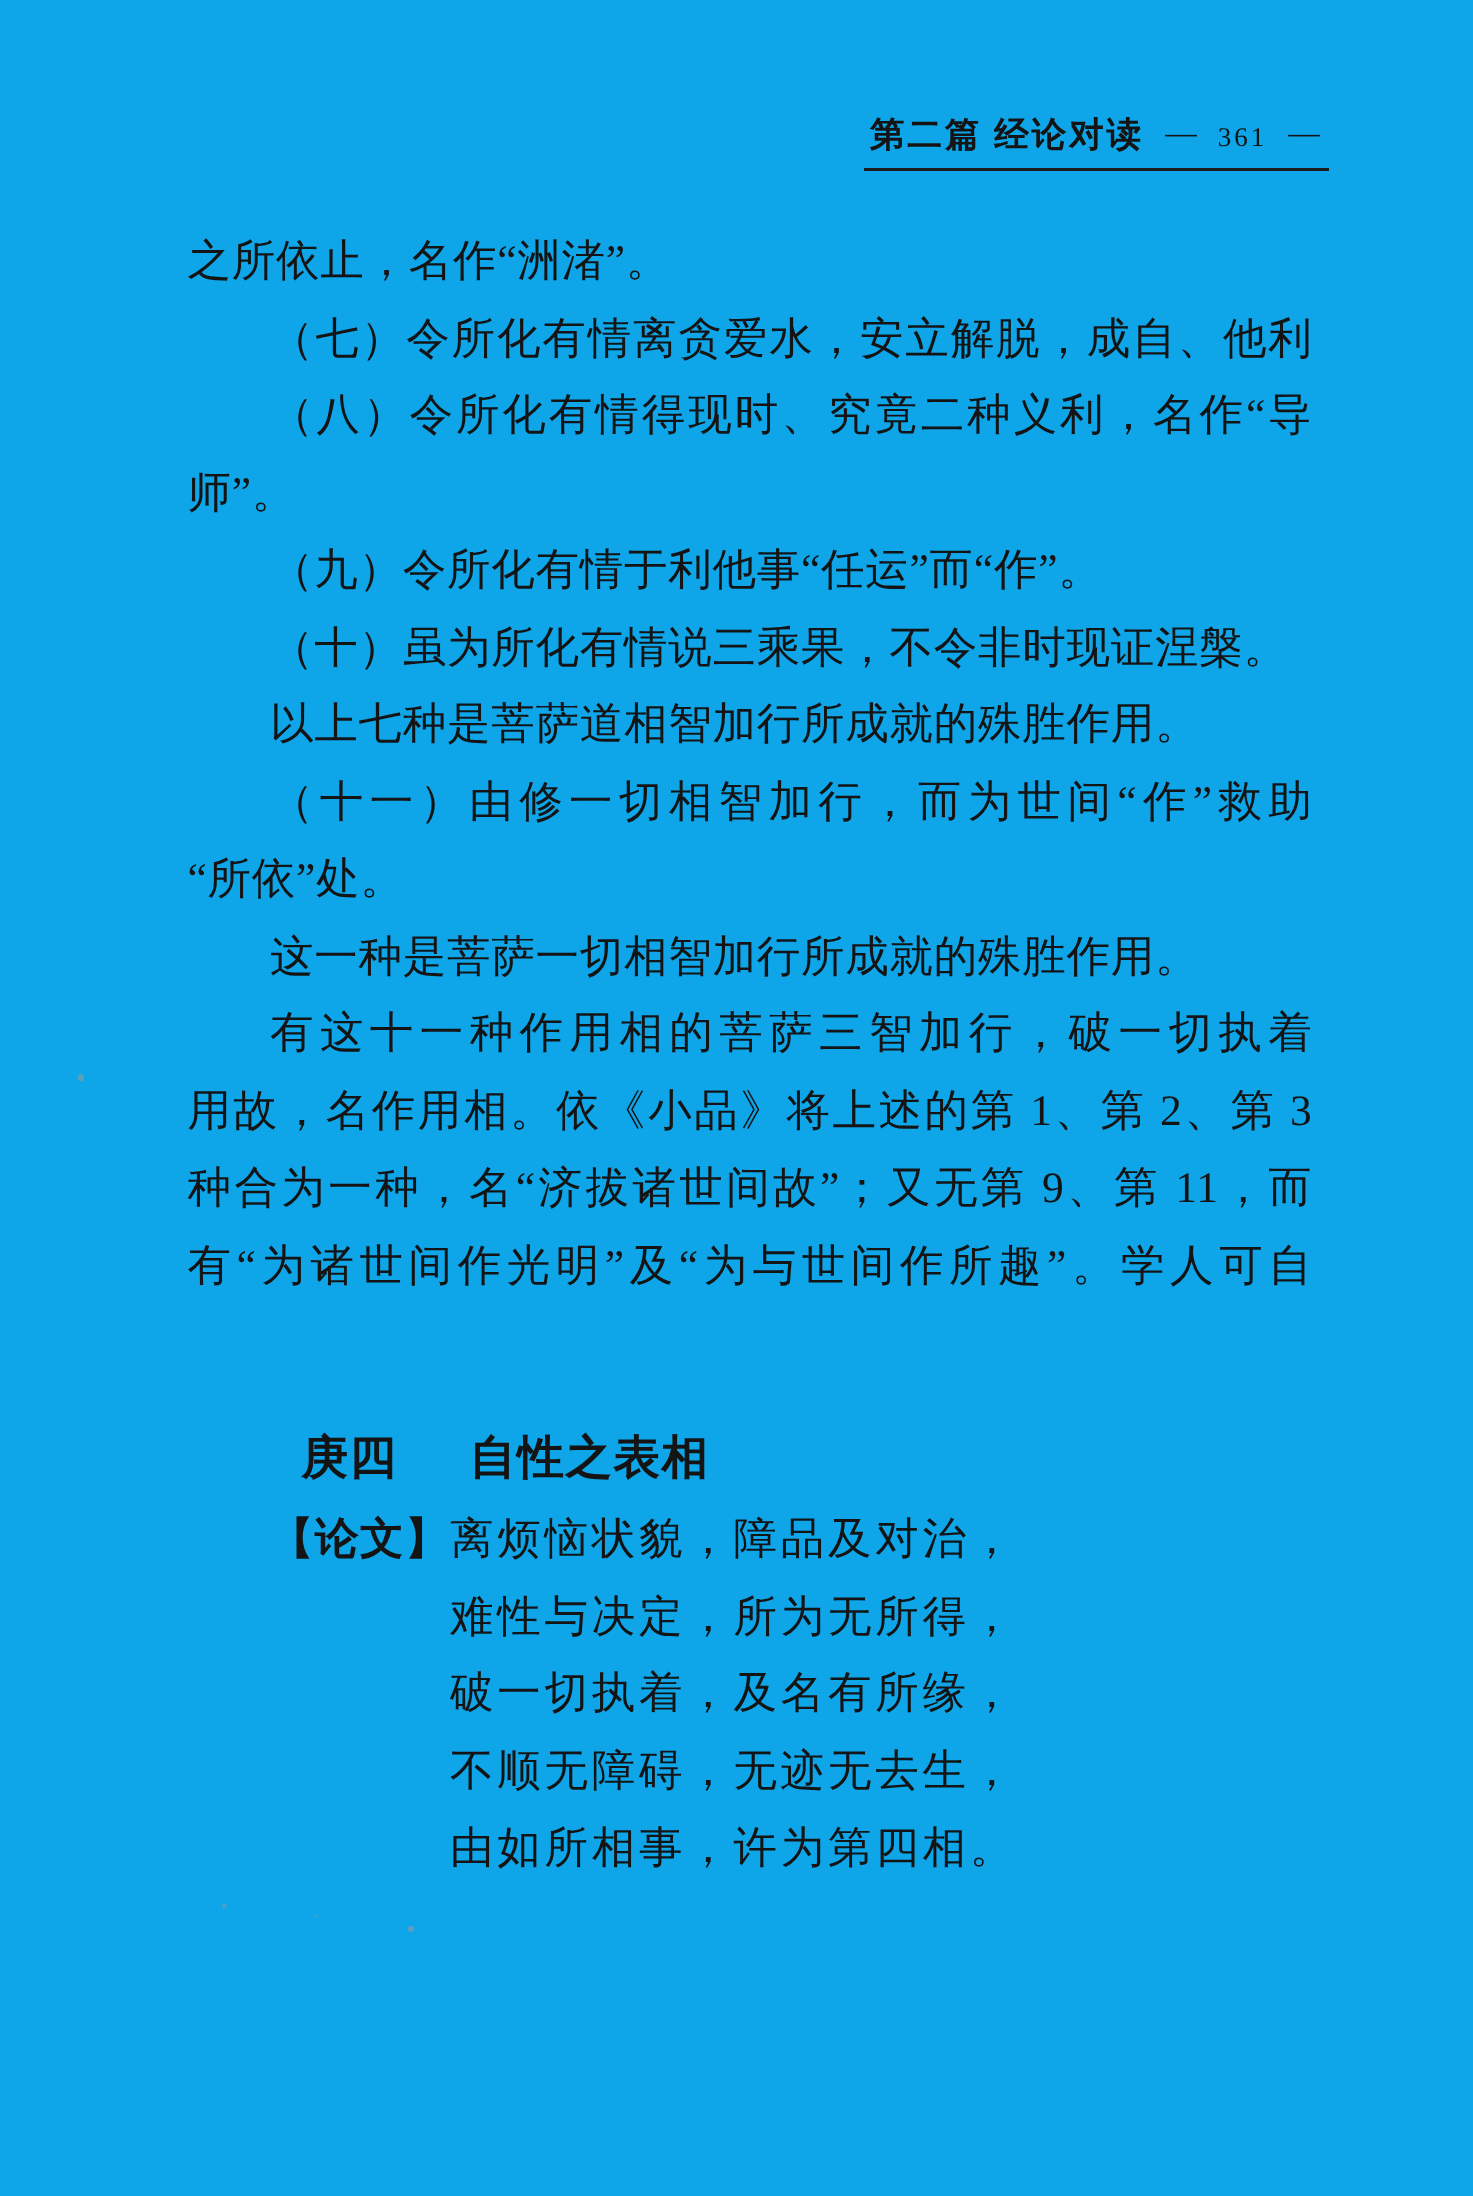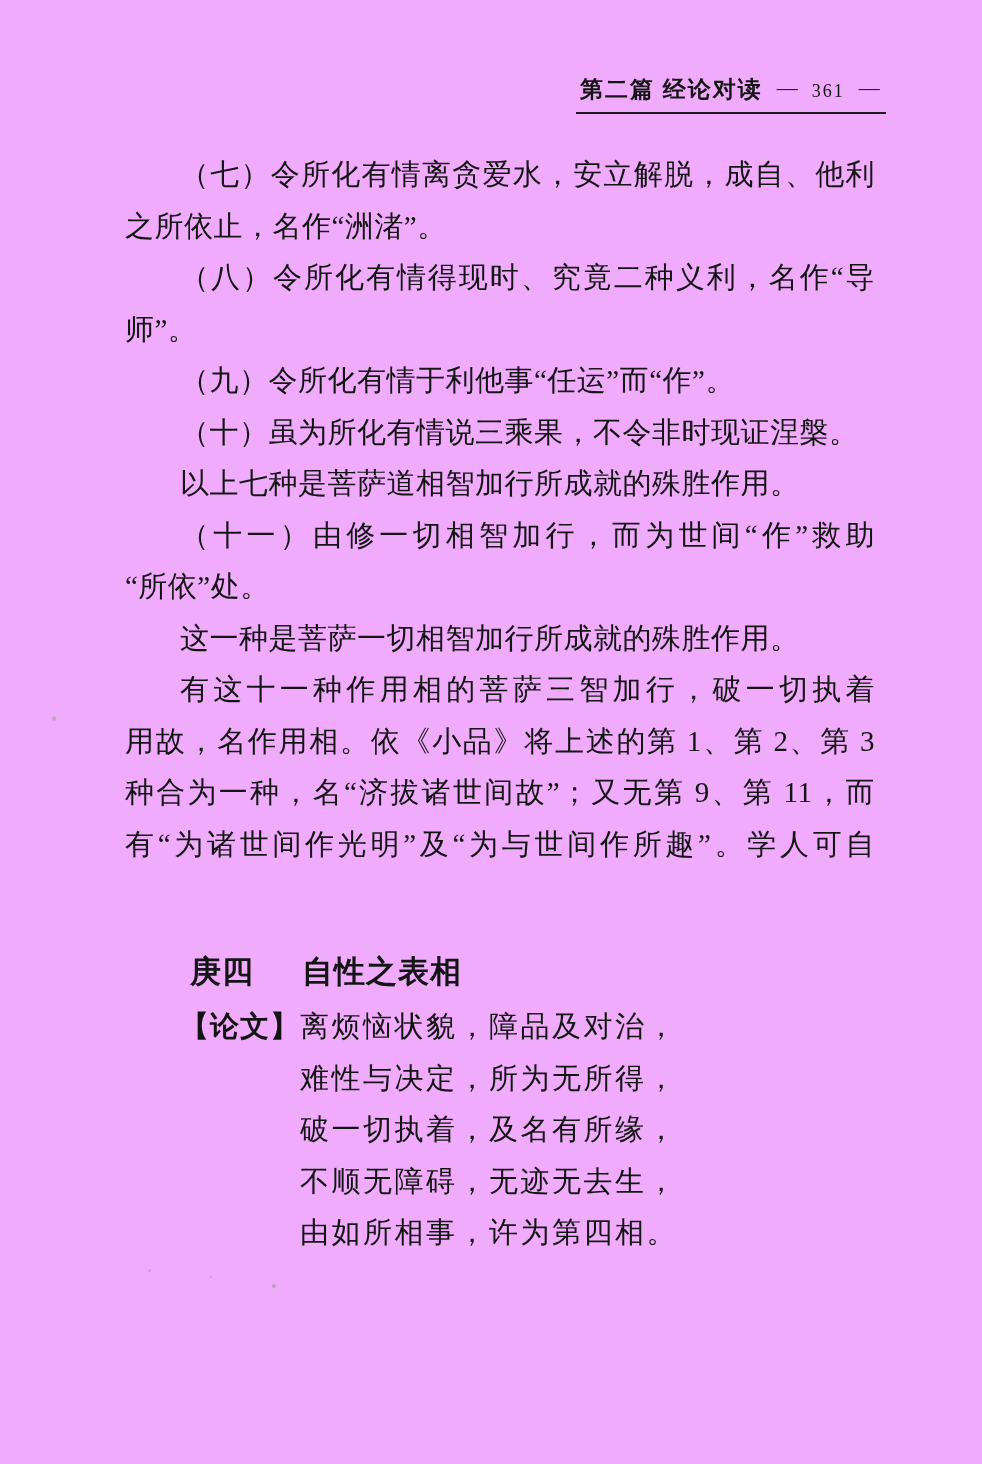--- a/index.html
+++ b/index.html
@@ -4,21 +4,21 @@
 <style>
   html, body {
     margin: 0;
     padding: 0;
     background: #ffffff;
   }
   .page {
     position: relative;
     width: 982px;
     height: 1464px;
-    background: #f0abfc;
+    background: #0ea5e9;
     overflow: hidden;
     font-family: "Liberation Serif", "DejaVu Serif", serif;
     color: #141414;
   }
 
   
   .running-header {
     position: absolute;
     top: 74px;
     left: 576px;
@@ -61,21 +61,21 @@
   .bline.indent { padding-left: 55px; }
   .bline.jfull {
     white-space: normal;
     text-align: justify;
     text-align-last: justify;
   }
 
   
   .section-heading {
     position: absolute;
-    left: 190px;
+    left: 201px;
     top: 951px;
     font-family: "Liberation Sans", "DejaVu Sans", sans-serif;
     font-weight: bold;
     font-size: 31px;
     letter-spacing: 1px;
     white-space: nowrap;
   }
   .section-heading .sh-gap {
     display: inline-block;
     width: 48px;
@@ -125,22 +125,22 @@
 <div class="page">
 
   <div class="running-header">
     <span class="rh-title">第二篇 经论对读</span>
     <span class="rh-dash">—</span>
     <span class="rh-num">361</span>
     <span class="rh-dash">—</span>
   </div>
 
   <div class="content">
+    <div class="bline">之所依止，名作“洲渚”。</div>
     <div class="bline indent jfull">（七）令所化有情离贪爱水，安立解脱，成自、他利</div>
-    <div class="bline">之所依止，名作“洲渚”。</div>
     <div class="bline indent jfull">（八）令所化有情得现时、究竟二种义利，名作“导</div>
     <div class="bline">师”。</div>
     <div class="bline indent">（九）令所化有情于利他事“任运”而“作”。</div>
     <div class="bline indent">（十）虽为所化有情说三乘果，不令非时现证涅槃。</div>
     <div class="bline indent">以上七种是菩萨道相智加行所成就的殊胜作用。</div>
     <div class="bline indent jfull">（十一）由修一切相智加行，而为世间“作”救助</div>
     <div class="bline">“所依”处。</div>
     <div class="bline indent">这一种是菩萨一切相智加行所成就的殊胜作用。</div>
     <div class="bline indent jfull">有这十一种作用相的菩萨三智加行，破一切执着</div>
     <div class="bline jfull">用故，名作用相。依《小品》将上述的第 1、第 2、第 3</div>

